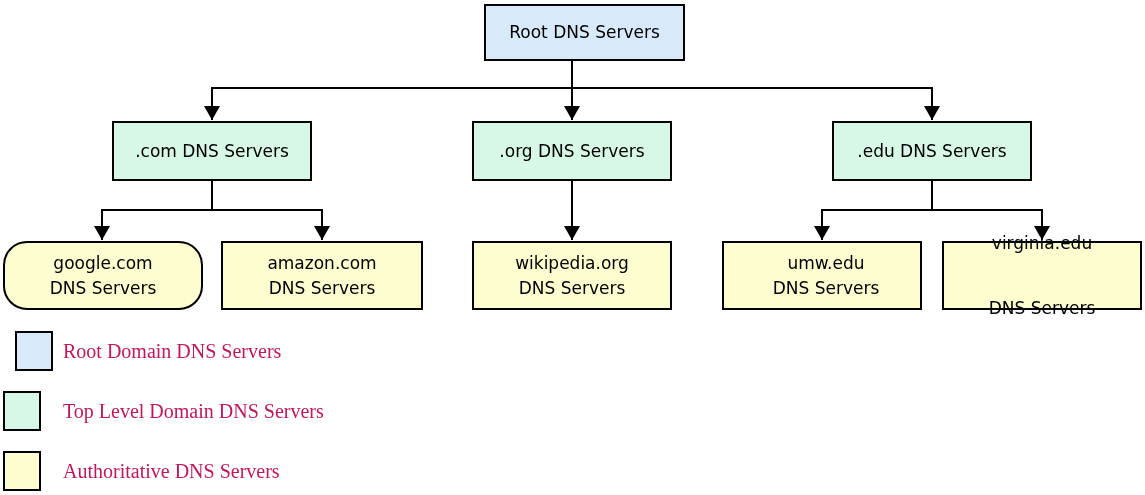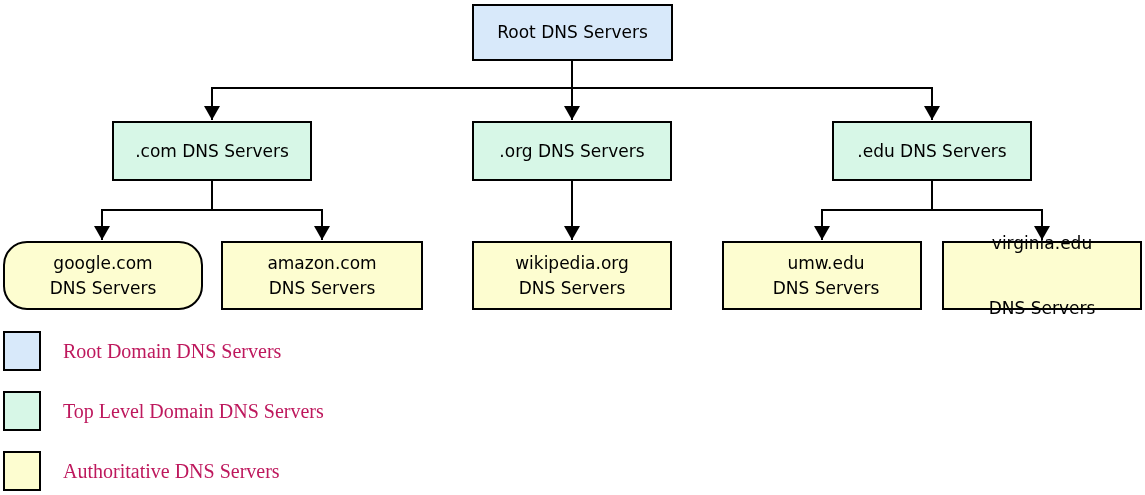--- a/index.html
+++ b/index.html
@@ -28,21 +28,21 @@
     border: 2px solid #000000;
     display: flex;
     flex-direction: column;
     align-items: center;
     justify-content: center;
     text-align: center;
     font-size: 17px;
     color: #000000;
     line-height: 25px;
   }
-  .fill-root { background: #d8e9fa; }
+  .fill-root { background: #d8e9fa; margin-left: 12px; }
   .fill-tld  { background: #d7f7e7; }
   .fill-auth { background: #fdfdd0; }
 
   .node-root      { left: 472px; top: 4px;   width: 201px; height: 57px; }
   .node-com       { left: 112px; top: 121px; width: 200px; height: 60px; }
   .node-org       { left: 472px; top: 121px; width: 200px; height: 60px; }
   .node-edu       { left: 832px; top: 121px; width: 200px; height: 60px; }
   .node-google    { left: 3px;   top: 241px; width: 200px; height: 69px; border-radius: 24px; }
   .node-amazon    { left: 221px; top: 241px; width: 202px; height: 69px; }
   .node-wikipedia { left: 472px; top: 241px; width: 200px; height: 69px; justify-content: center; }

